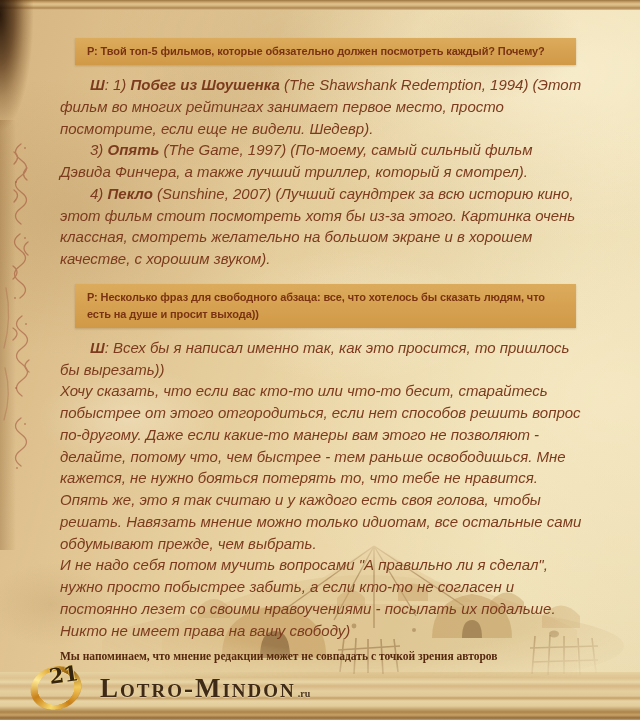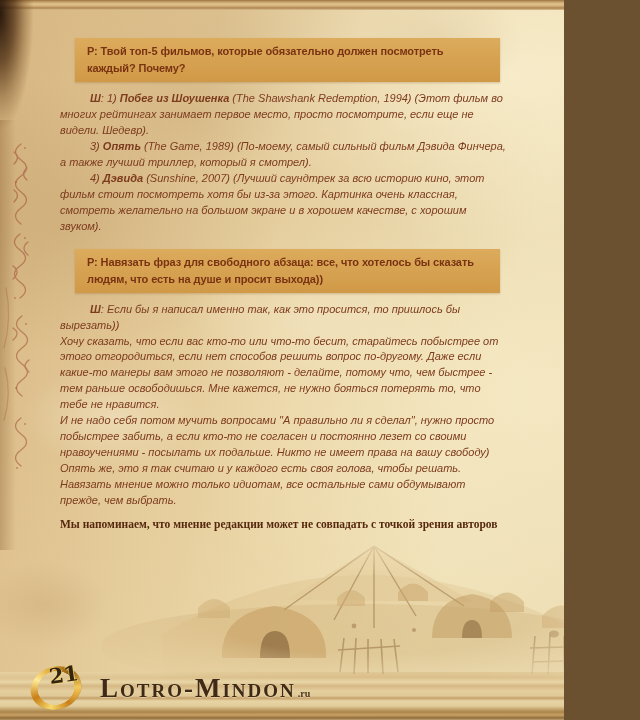--- a/index.html
+++ b/index.html
@@ -1,17 +1,17 @@
 <!DOCTYPE html>
 <html lang="ru"><head>
 <meta charset="utf-8">
 <style>
   html,body{margin:0;padding:0;background:#6b5130;}
   .page{
-    position:relative;width:564px;height:720px;overflow:hidden;
+    position:relative;width:640px;height:720px;overflow:hidden;
     font-family:"Liberation Sans",sans-serif;
     background:
       radial-gradient(ellipse 420px 240px at 88% 10%, rgba(255,248,222,.55), rgba(255,248,222,0) 70%),
       radial-gradient(ellipse 480px 380px at 96% 55%, rgba(250,240,206,.5), rgba(250,240,206,0) 75%),
       radial-gradient(ellipse 300px 200px at 12% 30%, rgba(130,88,36,.14), rgba(130,88,36,0) 70%),
       radial-gradient(ellipse 260px 160px at 45% 6%, rgba(140,100,48,.12), rgba(140,100,48,0) 75%),
       radial-gradient(ellipse 300px 200px at 70% 30%, rgba(150,110,58,.08), rgba(150,110,58,0) 75%),
       linear-gradient(105deg,#d6b581 0%,#e2c795 28%,#ead5a6 52%,#efe0b6 78%,#ecdcb2 100%);
   }
   .page::before{ 
@@ -40,21 +40,21 @@
   .elvish{position:absolute;left:1px;top:138px;width:36px;height:345px;opacity:.85;}
   
   .content{position:absolute;left:60px;right:58px;top:38px;}
   .q-banner{
     margin:0 6px 0 15px;padding:5px 12px;
     background:linear-gradient(180deg,#dcab5c,#d09947);
     color:#7a3312;font-weight:bold;font-size:11px;line-height:1.55;
     letter-spacing:-.1px;
     box-shadow:0 1px 2px rgba(110,70,25,.25);
   }
-  .answer{color:#7d3b1e;font-style:italic;font-size:11px;line-height:1.45;margin-top:9px;}
+  .answer{color:#7d3b1e;font-style:italic;font-size:15px;line-height:1.45;margin-top:9px;}
   .answer p{margin:0;}
   .answer p.indent{text-indent:30px;}
   .answer .b{font-weight:bold;}
   .gap-top{margin-top:14px;}
   .footnote{margin-top:9px;color:#56290f;font-family:"Liberation Serif",serif;font-weight:bold;font-size:11.5px;}
   .emoticon{display:inline-block;width:17px;height:11px;vertical-align:-1px;border-radius:2px;
     background:
       radial-gradient(circle 1.5px at 5px 4px,#e8c58a 95%,transparent),
       radial-gradient(circle 1.5px at 12px 4px,#e8c58a 95%,transparent),
       linear-gradient(180deg,#8a3a22,#6e2415);
@@ -143,32 +143,32 @@
     </g>
   </svg>
 
   <div class="content">
 
     <div class="q-banner">
       <span>Р: Твой топ-5 фильмов, которые обязательно должен посмотреть каждый? Почему?</span>
     </div>
     <div class="answer">
         <p class="indent"><span class="b">Ш</span><span>: 1) </span><span class="b">Побег из Шоушенка</span><span> (The Shawshank Redemption, 1994) (Этот фильм во многих рейтингах занимает первое место, просто посмотрите, если еще не видели. Шедевр).</span></p>
-        <p class="indent"><span>3) </span><span class="b">Опять</span><span> (The Game, 1989) (По-моему, самый сильный фильм Дэвида Финчера, а также лучший триллер, который я смотрел).</span></p>
-        <p class="indent"><span>4) </span><span class="b">Дэвида</span><span> (Sunshine, 2007) (Лучший саундтрек за всю историю кино, этот фильм стоит посмотреть хотя бы из-за этого. Картинка очень классная, смотреть желательно на большом экране и в хорошем качестве, с хорошим звуком).</span></p>
+        <p class="indent"><span>3) </span><span class="b">Опять</span><span> (The Game, 1997) (По-моему, самый сильный фильм Дэвида Финчера, а также лучший триллер, который я смотрел).</span></p>
+        <p class="indent"><span>4) </span><span class="b">Пекло</span><span> (Sunshine, 2007) (Лучший саундтрек за всю историю кино, этот фильм стоит посмотреть хотя бы из-за этого. Картинка очень классная, смотреть желательно на большом экране и в хорошем качестве, с хорошим звуком).</span></p>
       </div>
 
     <div class="q-banner gap-top">
-      <span>Р: Навязать фраз для свободного абзаца: все, что хотелось бы сказать людям, что есть на душе и просит выхода))</span>
+      <span>Р: Несколько фраз для свободного абзаца: все, что хотелось бы сказать людям, что есть на душе и просит выхода))</span>
     </div>
     <div class="answer">
-        <p class="indent"><span class="b">Ш</span><span>: Если бы я написал именно так, как это просится, то пришлось бы вырезать))</span></p>
+        <p class="indent"><span class="b">Ш</span><span>: Всех бы я написал именно так, как это просится, то пришлось бы вырезать))</span></p>
         <p class=""><span>Хочу сказать, что если вас кто-то или что-то бесит, старайтесь побыстрее от этого отгородиться, если нет способов решить вопрос по-другому. Даже если какие-то манеры вам этого не позволяют - делайте, потому что, чем быстрее - тем раньше освободишься. Мне кажется, не нужно бояться потерять то, что тебе не нравится.</span></p>
+        <p class=""><span>Опять же, это я так считаю и у каждого есть своя голова, чтобы решать. Навязать мнение можно только идиотам, все остальные сами обдумывают прежде, чем выбрать.</span></p>
         <p class=""><span>И не надо себя потом мучить вопросами "А правильно ли я сделал", нужно просто побыстрее забить, а если кто-то не согласен и постоянно лезет со своими нравоучениями - посылать их подальше. Никто не имеет права на вашу свободу)</span></p>
-        <p class=""><span>Опять же, это я так считаю и у каждого есть своя голова, чтобы решать. Навязать мнение можно только идиотам, все остальные сами обдумывают прежде, чем выбрать.</span></p>
       </div>
 
     <div class="footnote">Мы напоминаем, что мнение редакции может не совпадать с точкой зрения авторов</div>
   </div>
 
   <div class="ring-badge">
     <div class="ring-band"></div>
     <span class="ring-num">21</span>
   </div>
   <div class="logo">

